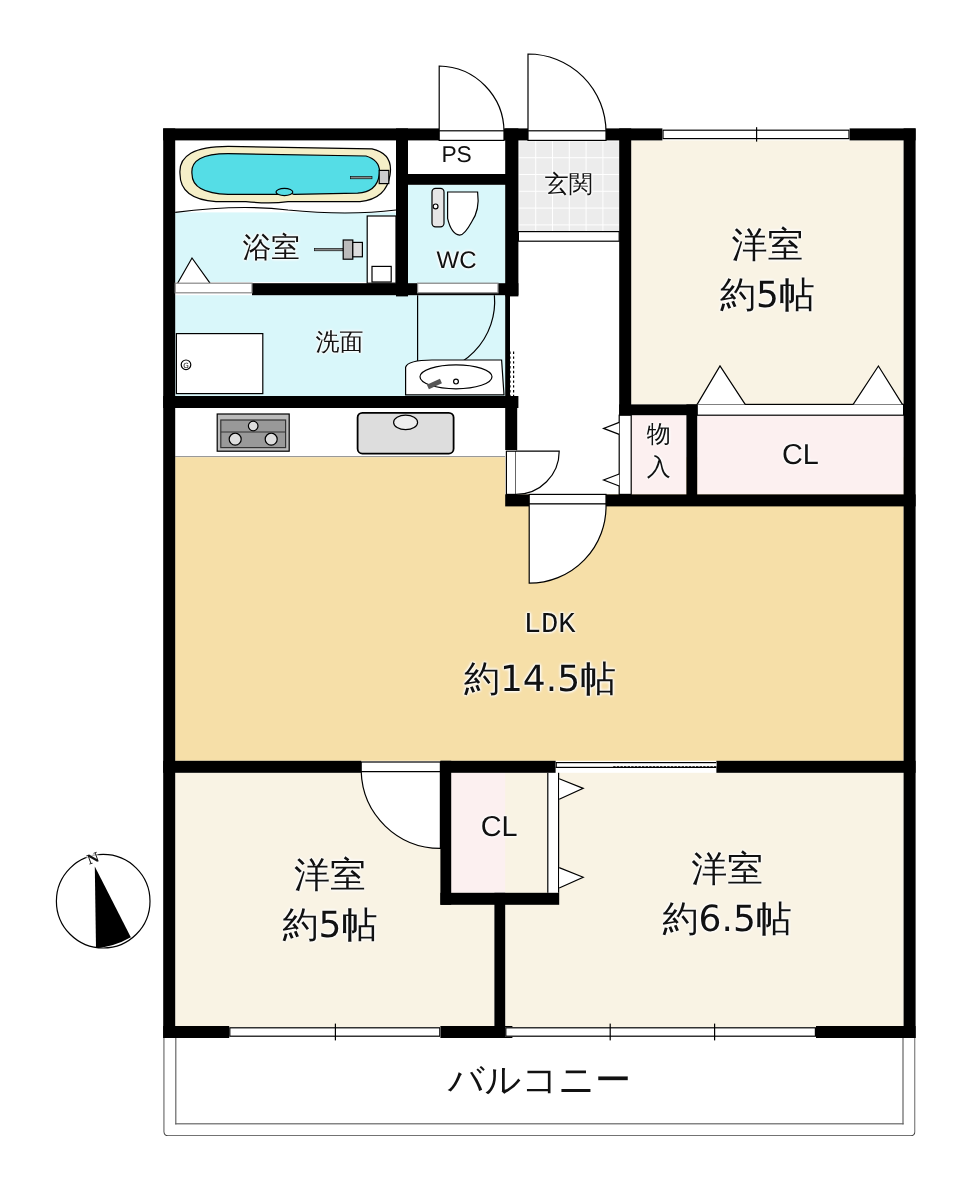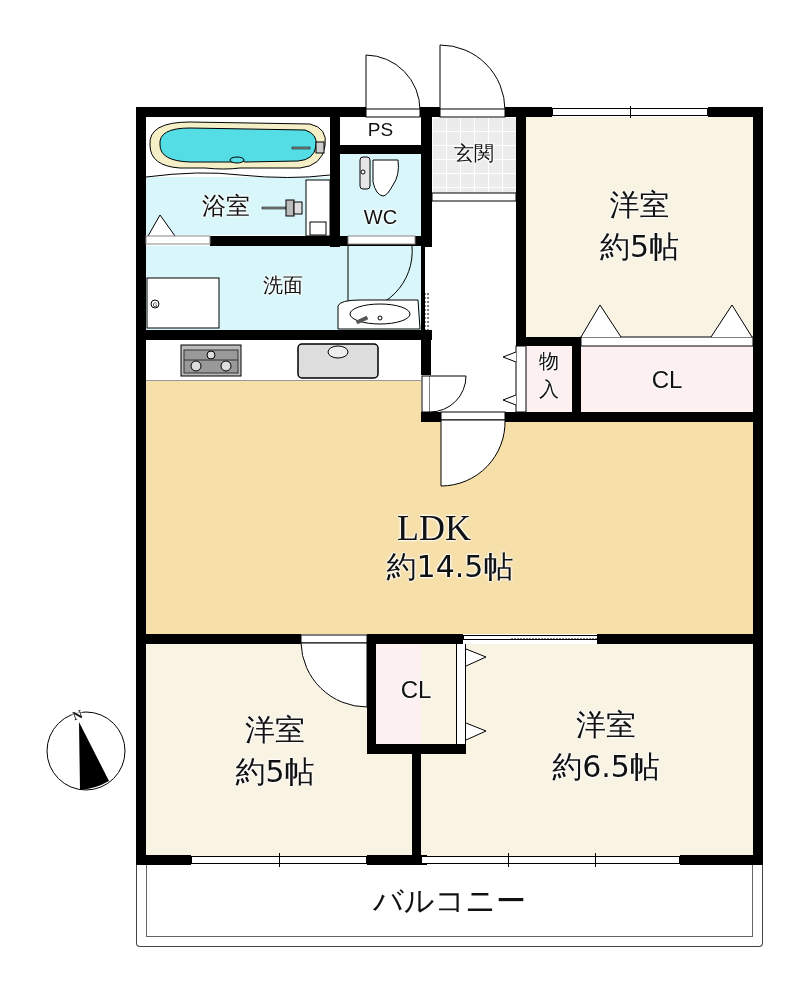--- a/index.html
+++ b/index.html
@@ -206,21 +206,21 @@
 <div class="lbl" style="left:432px;top:142px;width:84px;font-size:20px;">玄関</div>
 <div class="lbl" style="left:238px;top:274px;width:90px;font-size:20px;">洗面</div>
 
 <div class="lbl" style="left:526px;top:350px;width:46px;font-size:20px;">物</div>
 <div class="lbl" style="left:526px;top:378px;width:46px;font-size:20px;">入</div>
 <div class="lbl" style="left:581px;top:366px;width:172px;font-size:24px;font-family:'Liberation Sans',sans-serif;">CL</div>
 
 <div class="lbl" style="left:526px;top:188px;width:227px;font-size:30px;">洋室</div>
 <div class="lbl" style="left:526px;top:230px;width:227px;font-size:30px;">約5帖</div>
 
-<div class="lbl" style="left:284px;top:508px;width:300px;font-size:36px;font-family:Liberation Serif, serif;">LDK</div>
+<div class="lbl" style="left:308px;top:508px;width:300px;font-size:24px;font-family:Liberation Mono, monospace;">LDK</div>
 <div class="lbl" style="left:300px;top:550px;width:300px;font-size:30px;">約14.5帖</div>
 
 <div class="lbl" style="left:376px;top:676px;width:80px;font-size:24px;font-family:'Liberation Sans',sans-serif;">CL</div>
 
 <div class="lbl" style="left:170px;top:713px;width:210px;font-size:30px;">洋室</div>
 <div class="lbl" style="left:170px;top:755px;width:210px;font-size:30px;">約5帖</div>
 
 <div class="lbl" style="left:486px;top:708px;width:240px;font-size:30px;">洋室</div>
 <div class="lbl" style="left:486px;top:750px;width:240px;font-size:30px;">約6.5帖</div>
 

